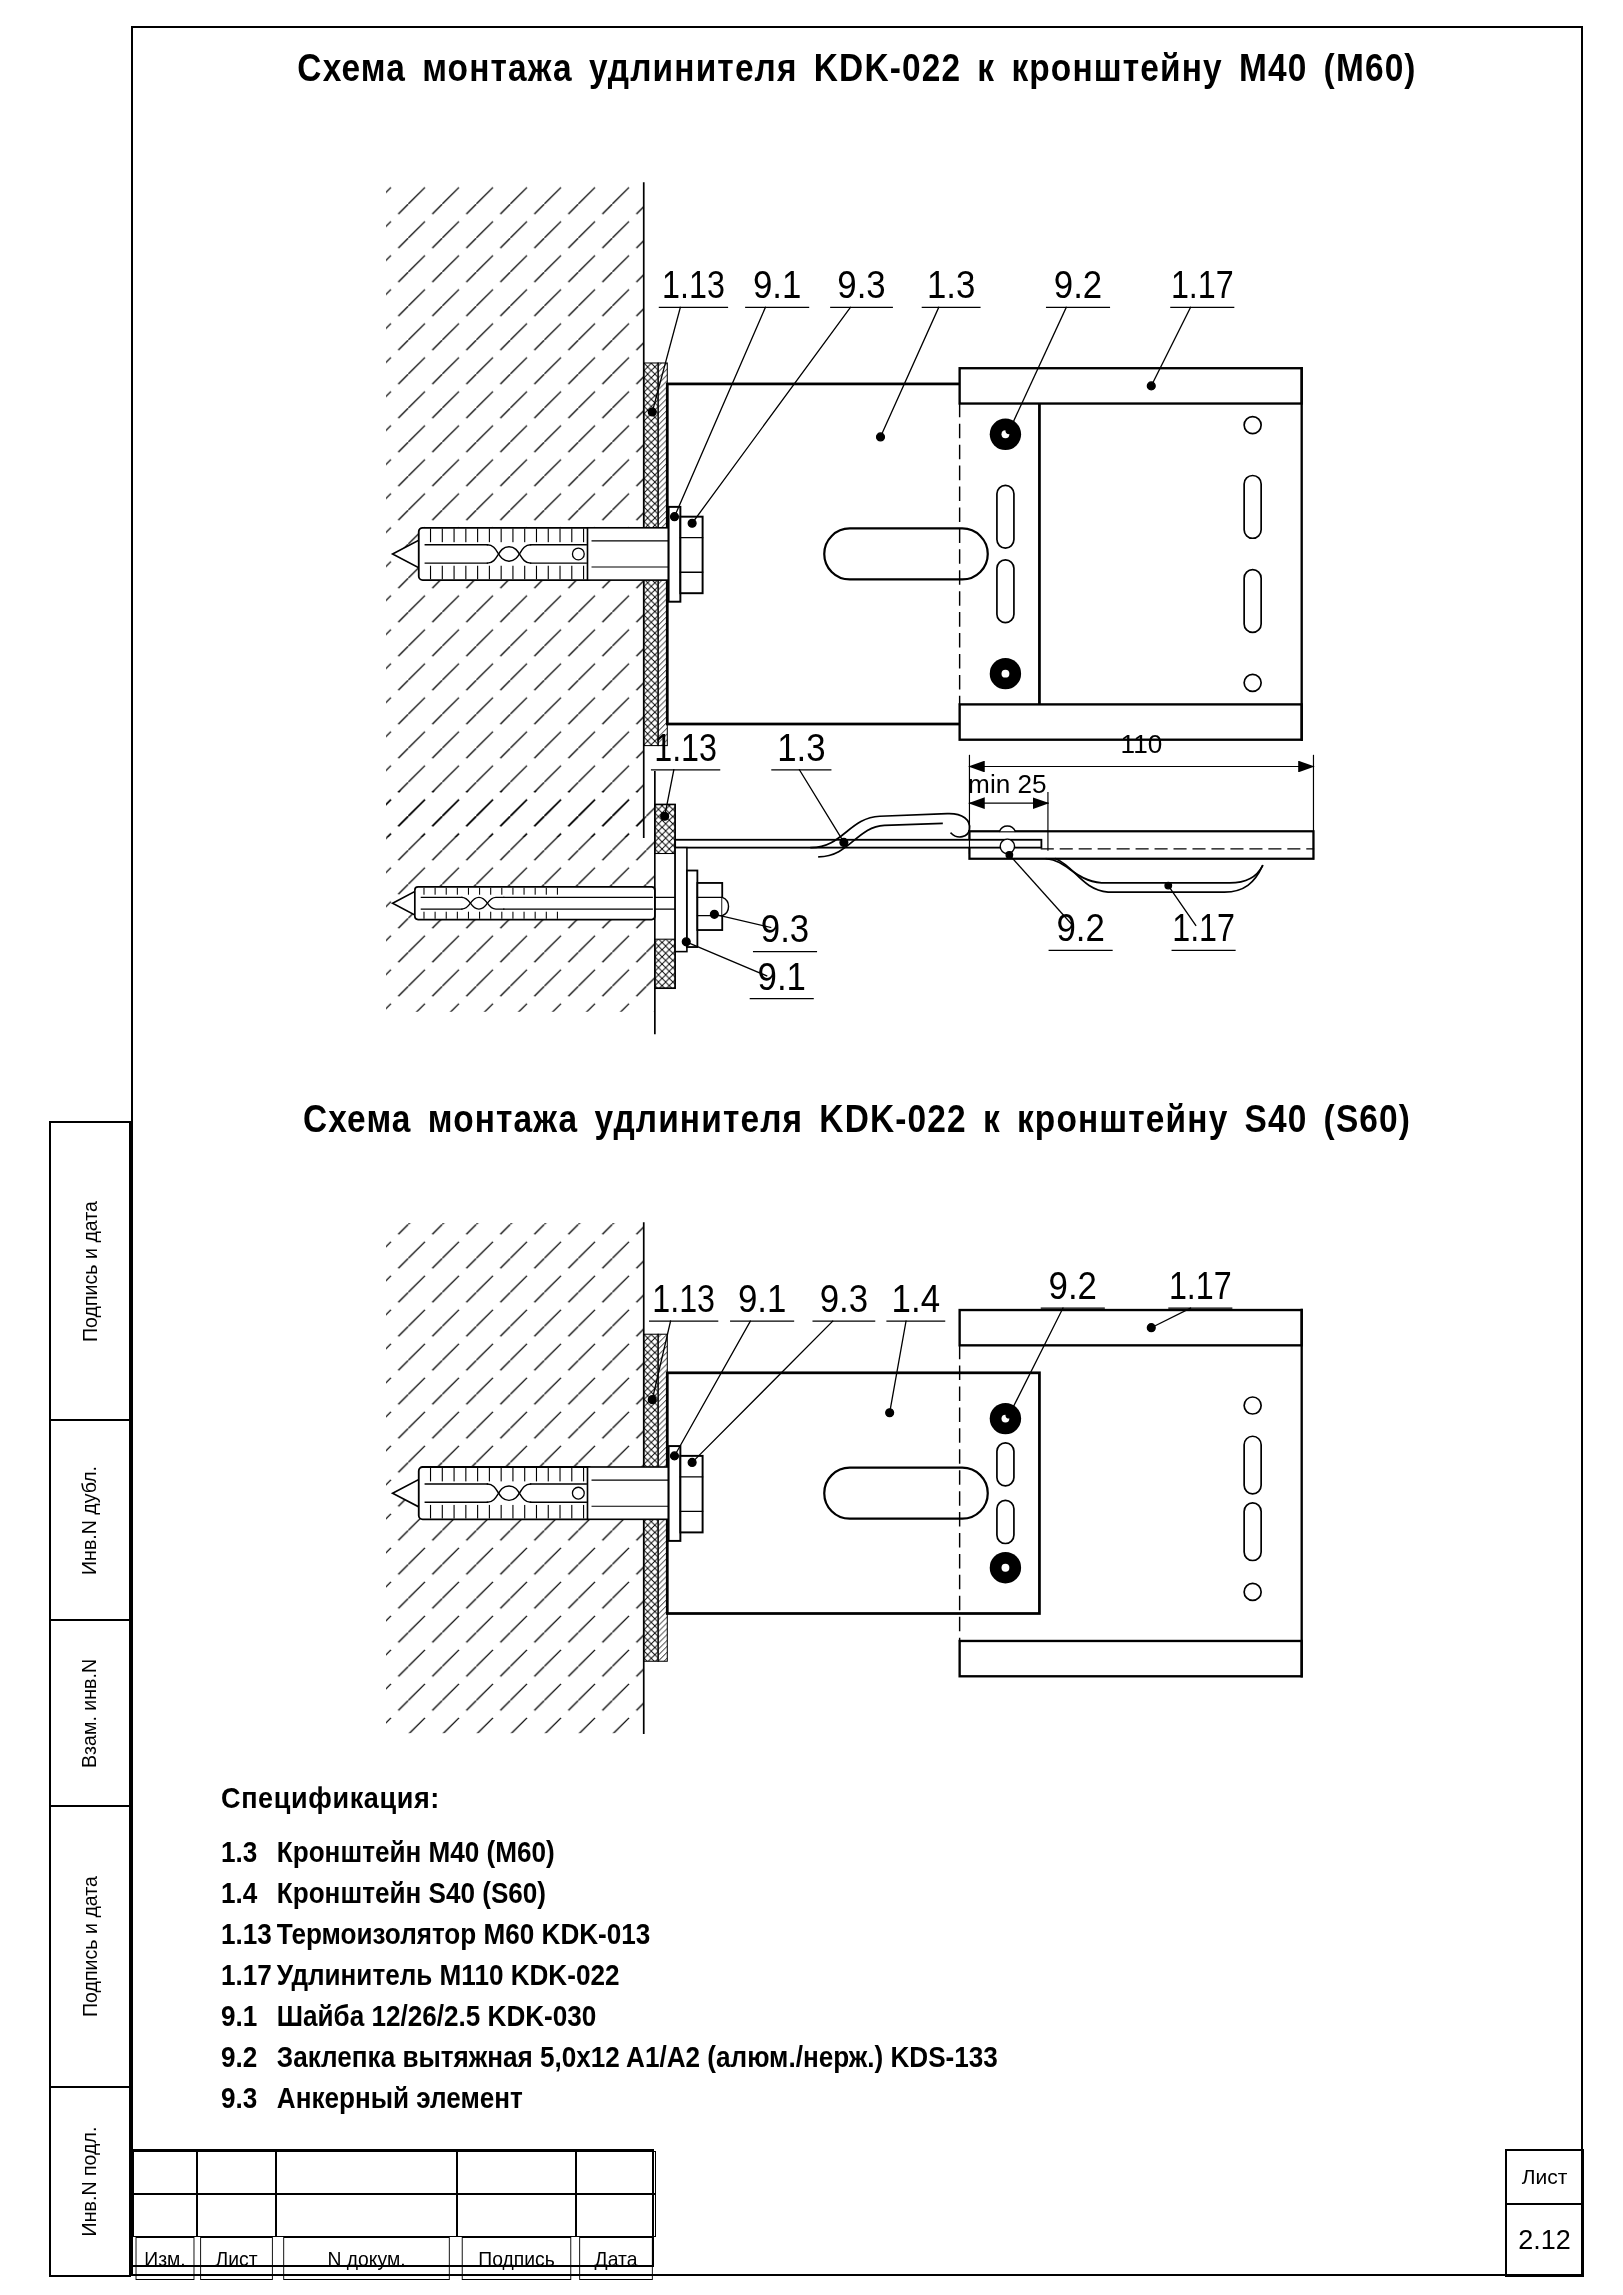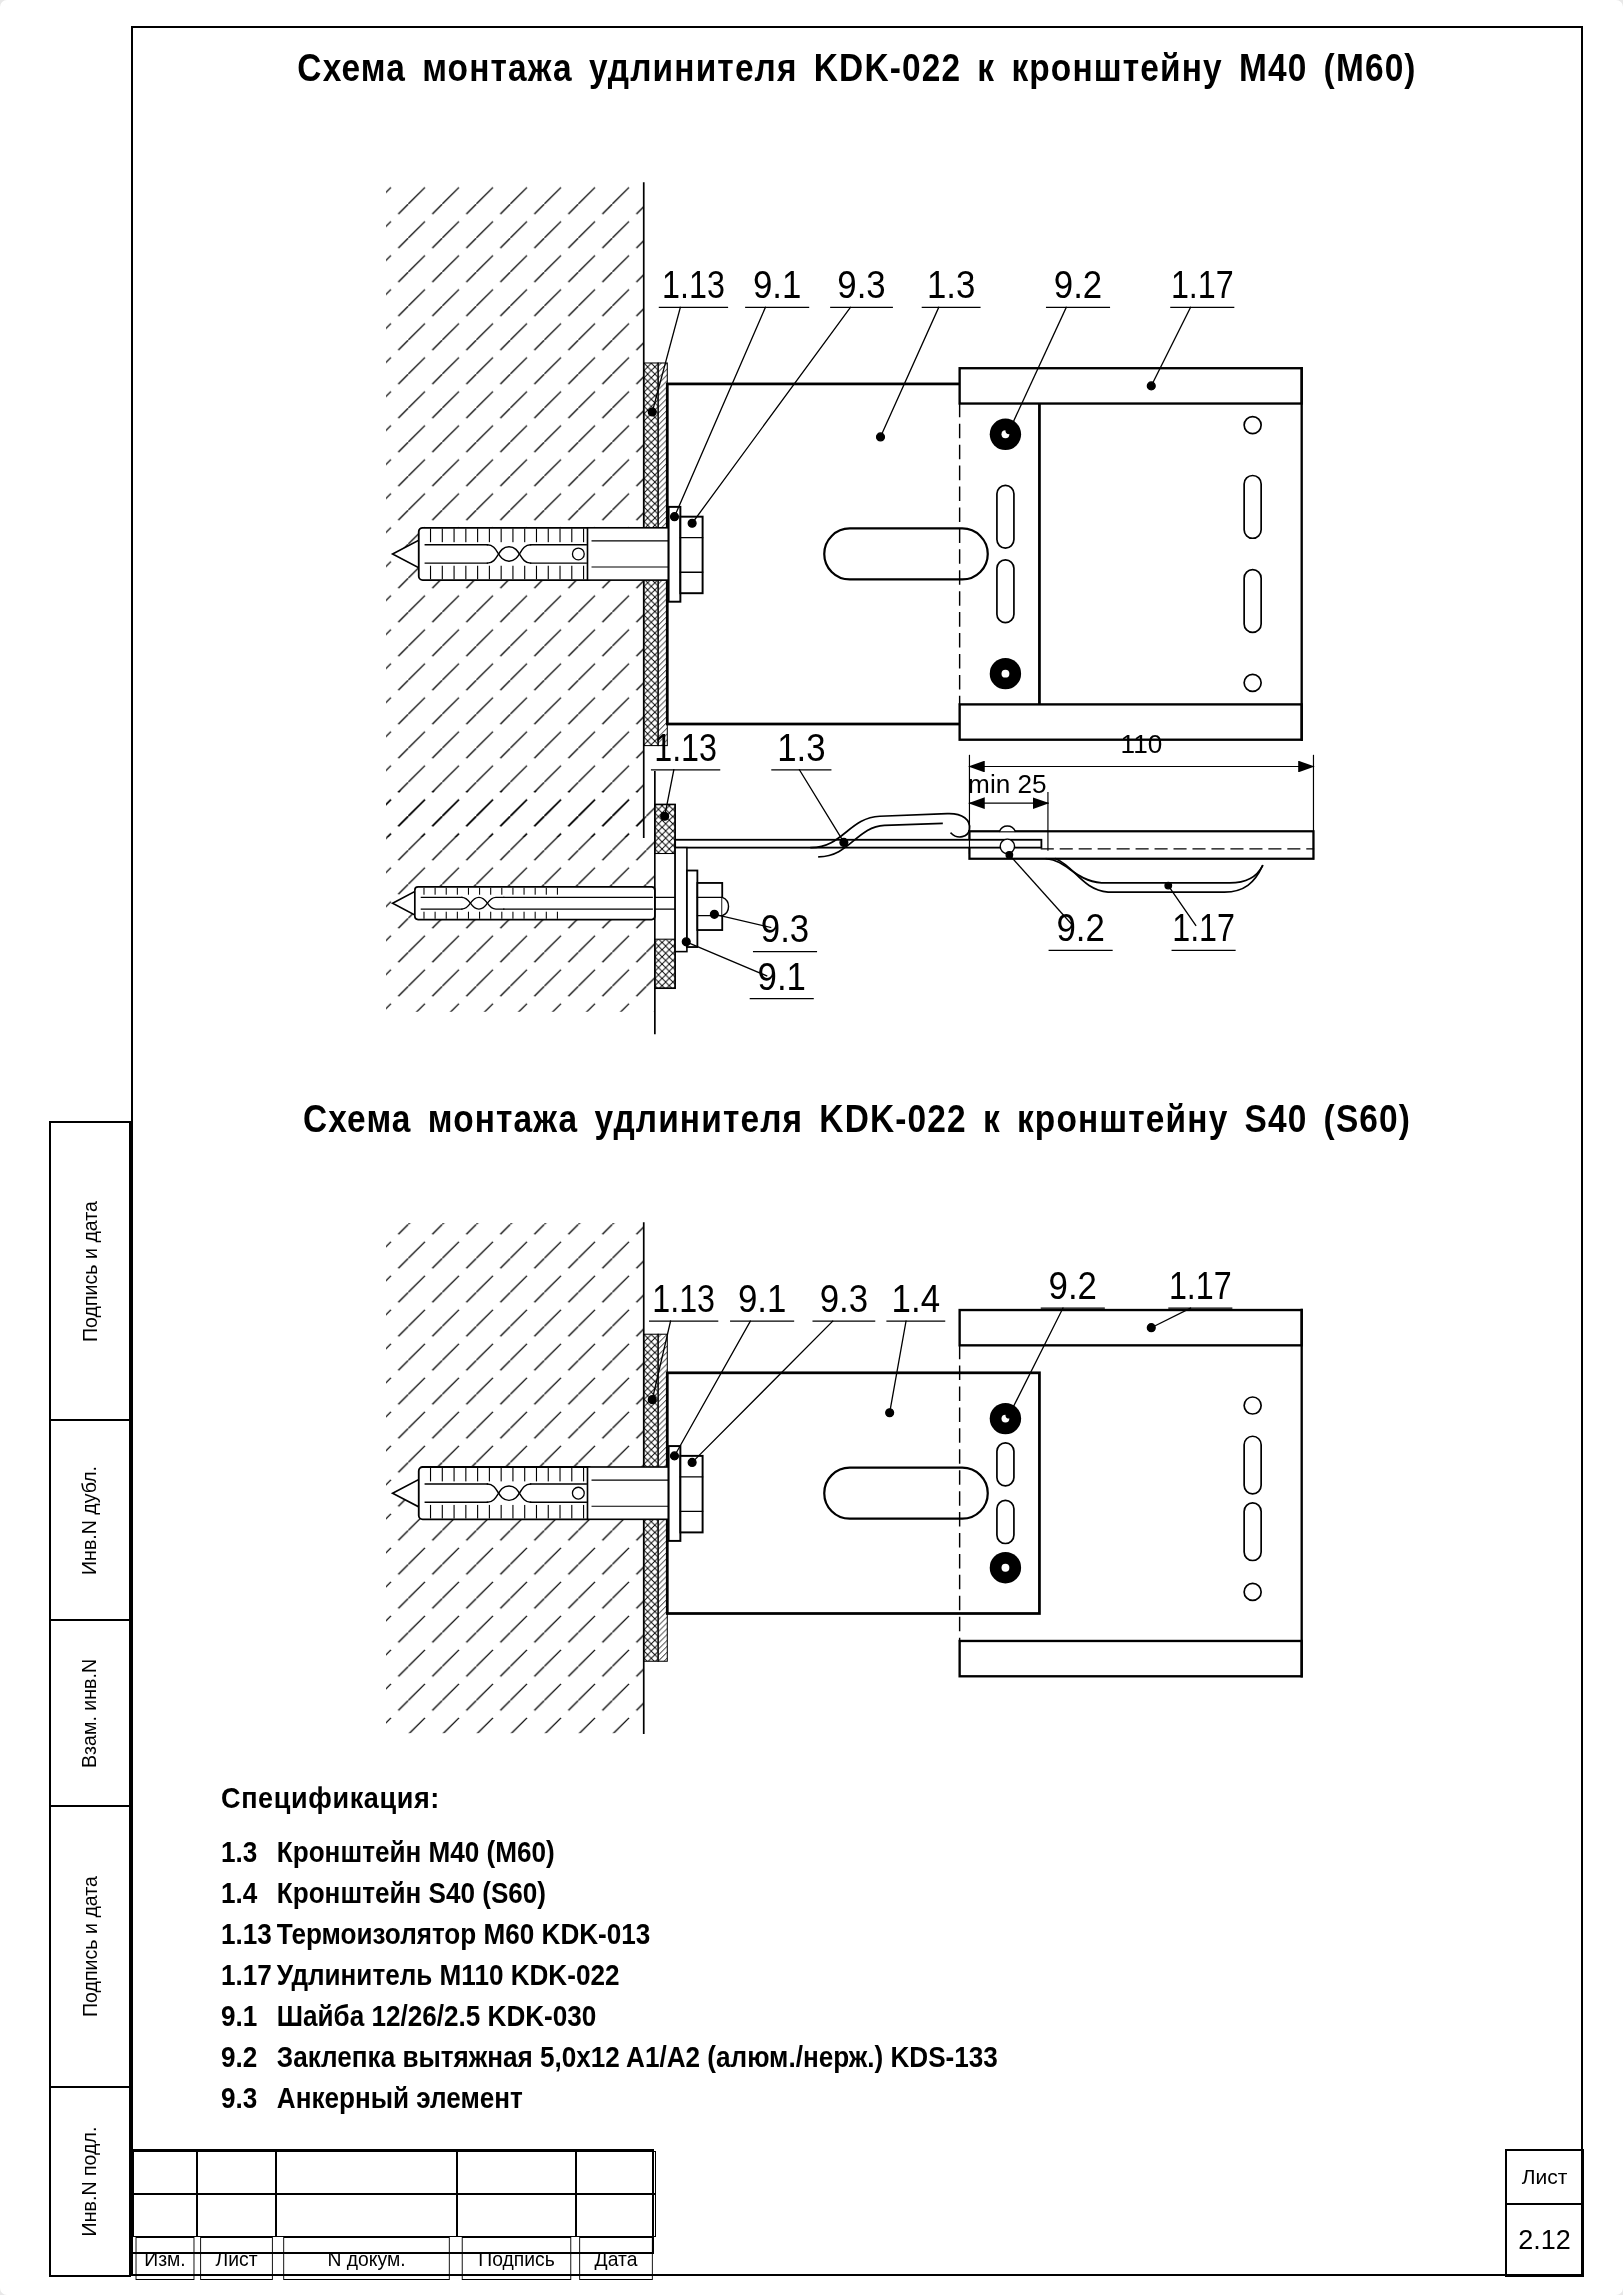--- a/index.html
+++ b/index.html
@@ -1,18 +1,18 @@
 <!DOCTYPE html>
 <html style="font-size:10.5px"><head>
 <meta charset="utf-8">
 <style>
   html,body{margin:0;padding:0;background:#e8e8e8;}
   .page{
     position:relative;width:1623px;height:2295px;background:#ffffff;
-    font-family:"Liberation Sans",sans-serif;color:#000;overflow:hidden;border-radius:7px;
+    font-family:"Liberation Sans",sans-serif;color:#000;overflow:hidden;
   }
   .frame{position:absolute;left:131px;top:26px;width:1452px;height:2250px;
     border:2.6px solid #000;box-sizing:border-box;}
   .dtitle{position:absolute;left:170px;width:1374px;text-align:center;
     font-size:38px;font-weight:bold;letter-spacing:1.3px;word-spacing:6.5px;
     transform:scaleX(.88);transform-origin:center;white-space:nowrap;}
   .t1{top:47px;}
   .t2{top:1098px;}
   svg.drawing{position:absolute;left:0;top:0;width:1623px;height:2295px;}
   svg text{font-family:"Liberation Sans",sans-serif;fill:#000;}
@@ -26,21 +26,21 @@
   .spec-num{width:62px;flex:0 0 auto;}
   .spec-text{flex:1;}
   
   .sidebar{position:absolute;left:49px;top:1121px;width:82px;height:1156px;
     display:flex;flex-direction:column;}
   .sb-cell{box-sizing:border-box;border:2px solid #000;border-bottom:none;
     display:flex;align-items:center;justify-content:center;overflow:hidden;}
   .sb-cell:last-child{border-bottom:2px solid #000;}
   .sb-cell span{transform:rotate(-90deg);white-space:nowrap;font-size:19.6px;}
   
-  .tblock{position:absolute;left:131px;top:2149px;width:523px;height:105px;
+  .tblock{position:absolute;left:131px;top:2149px;width:523px;height:118px;
     display:grid;grid-template-columns:64px 79px 181px 119px 80px;
     grid-template-rows:43px 43px 43px;box-sizing:border-box;border:2.6px solid #000;}
   .tb-cell{box-sizing:border-box;border:1.3px solid #000;display:flex;
     align-items:center;justify-content:center;font-size:21px;white-space:nowrap;
     transform-origin:center;}
   .tb-cell.lab{transform:scaleX(.92);}
   .sheetbox{position:absolute;left:1505px;top:2149px;width:79px;height:128px;
     box-sizing:border-box;border:2.6px solid #000;display:flex;flex-direction:column;}
   .sheet-label{flex:0 0 54px;box-sizing:border-box;border-bottom:2px solid #000;
     display:flex;align-items:center;justify-content:center;font-size:21px;}

